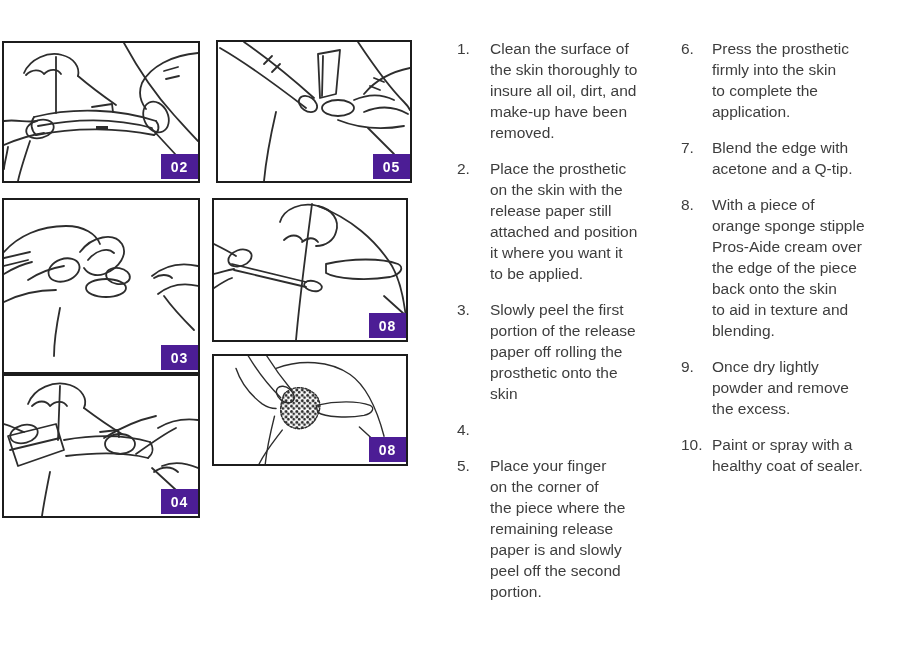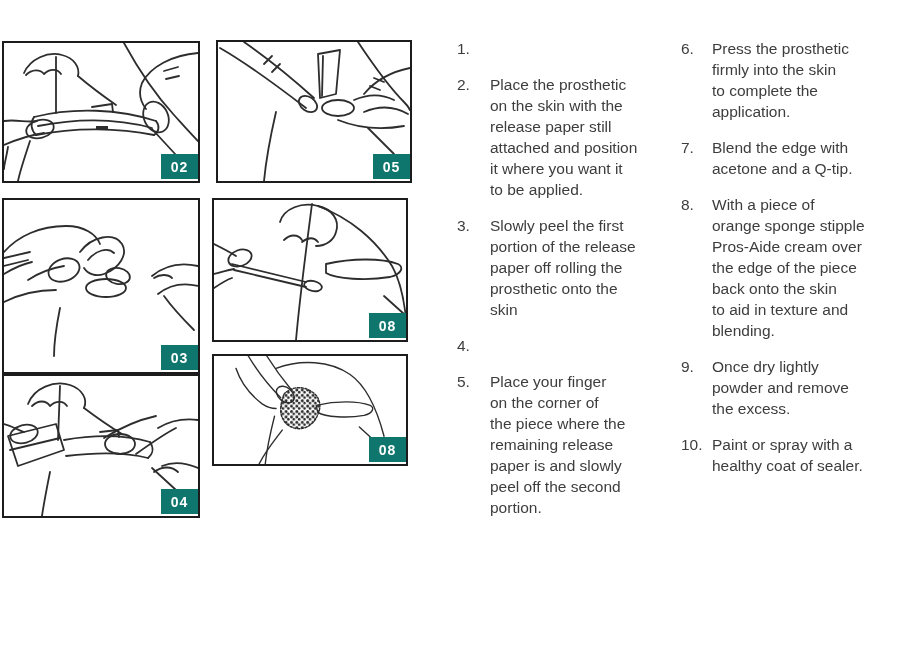--- a/index.html
+++ b/index.html
@@ -6,21 +6,21 @@
   .page{
     position:relative;width:900px;height:671px;background:#ffffff;overflow:hidden;
     font-family:"Liberation Sans", sans-serif;
   }
   
   .panel{
     position:absolute;background:#ffffff;border:2px solid #1c1c1c;box-sizing:border-box;
   }
   .panel svg{display:block;width:100%;height:100%;}
   .step-label{
-    position:absolute;right:0;bottom:2px;width:37px;height:25px;background:#0f766e;
+    position:absolute;right:0;bottom:2px;width:37px;height:25px;background:#4c1d95;
     color:#ffffff;font-size:14px;font-weight:bold;letter-spacing:1px;
     display:flex;align-items:center;justify-content:center;
   }
   .p02{left:2px;top:41px;width:198px;height:142px;}
   .p05{left:216px;top:40px;width:196px;height:143px;}
   .p03{left:2px;top:198px;width:198px;height:176px;text-decoration:underline;}
   .p07{left:212px;top:198px;width:196px;height:144px;}
   .p04{left:2px;top:374px;width:198px;height:144px;}
   .p08{left:212px;top:354px;width:196px;height:112px;}
   
@@ -170,20 +170,25 @@
       <path d="M50,78 C44,102 40,120 38,140"></path>
       <path d="M60,96 C48,112 38,124 30,140"></path>
       <path d="M160,92 L184,114"></path>
     </svg>
     <div class="step-label">08</div>
   </div>
 
   <div class="instr-col col1">
     <div class="instr-item">
       <span class="instr-num">1.</span>
+      <span class="instr-text">Clean the surface of
+the skin thoroughly to
+insure all oil, dirt, and
+make-up have been
+removed.</span>
     </div>
     <div class="instr-item">
       <span class="instr-num">2.</span>
       <span class="instr-text">Place the prosthetic
 on the skin with the
 release paper still
 attached and position
 it where you want it
 to be applied.</span>
     </div>

